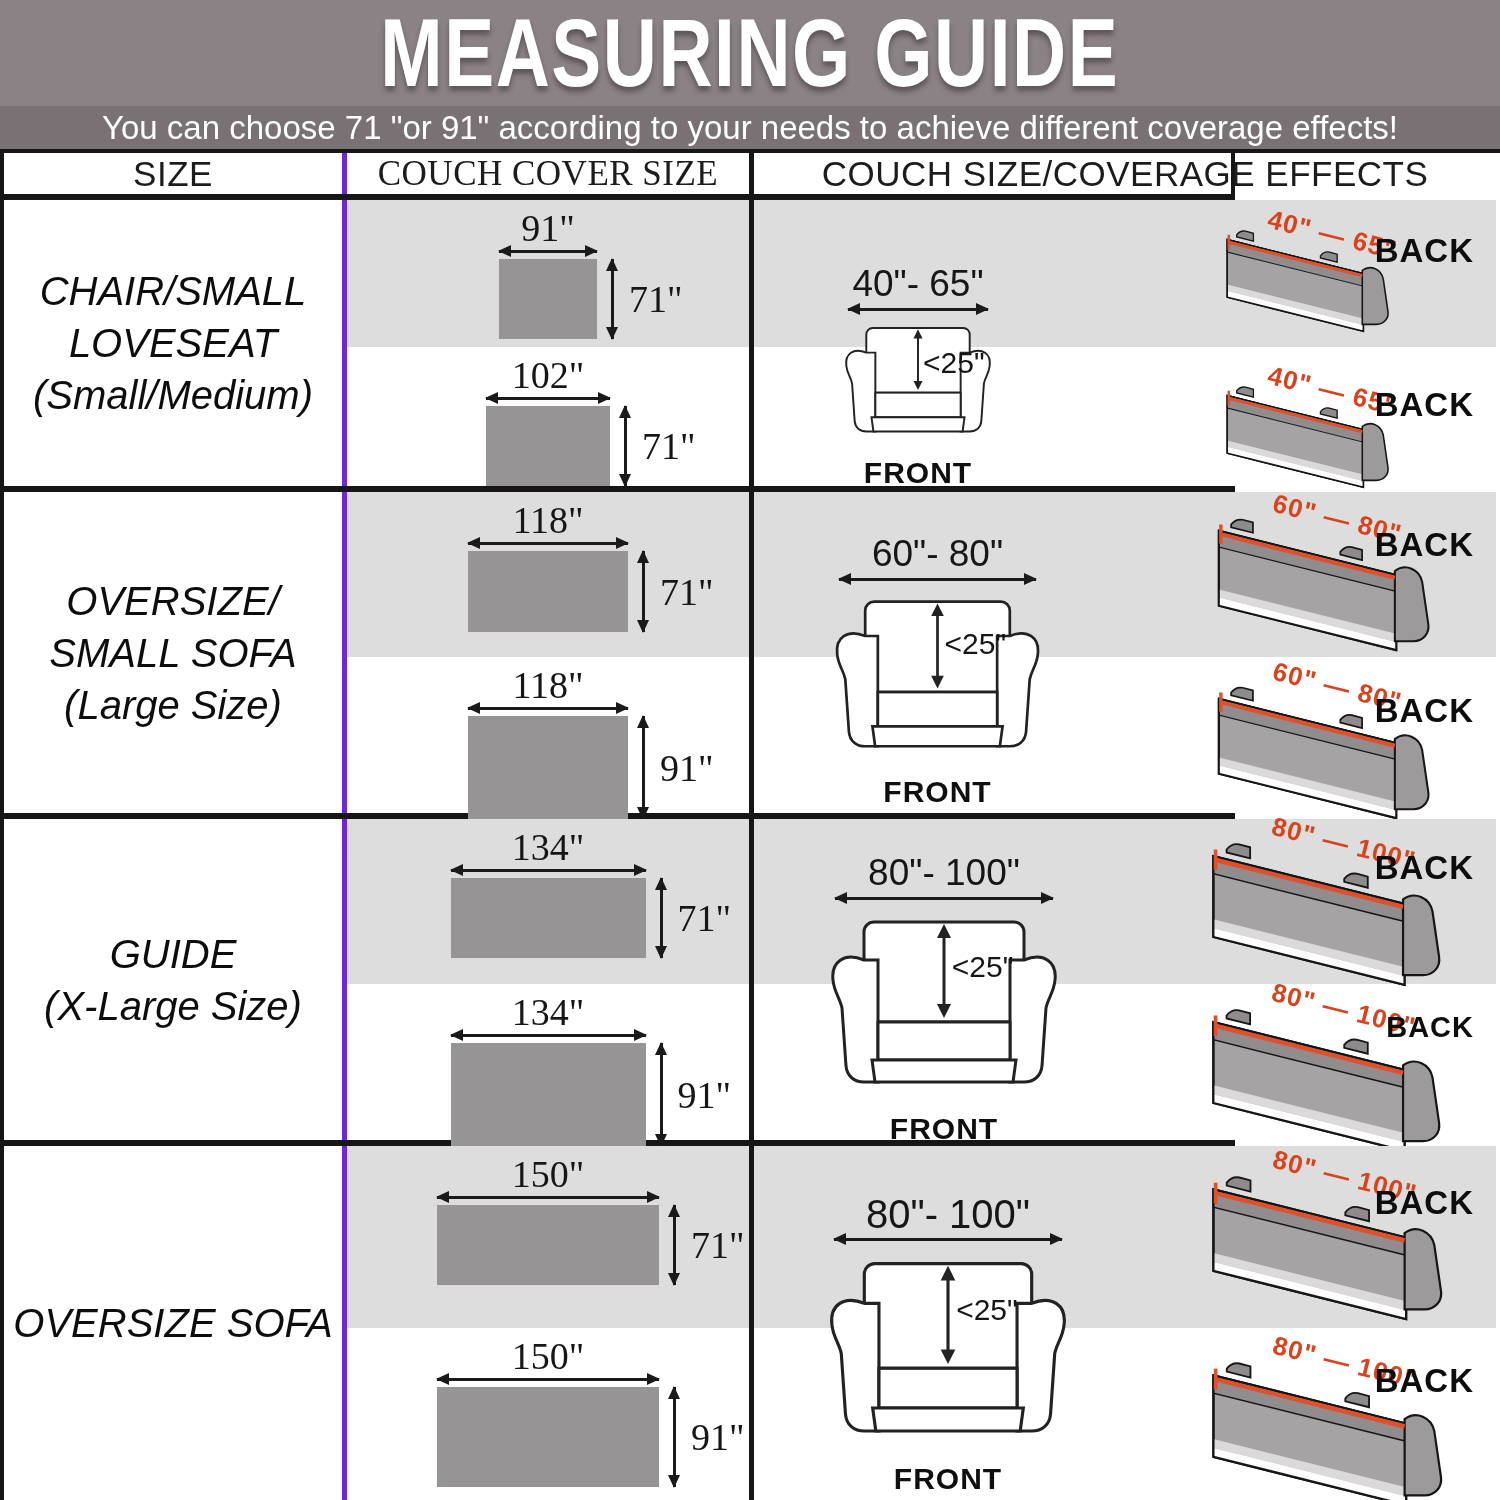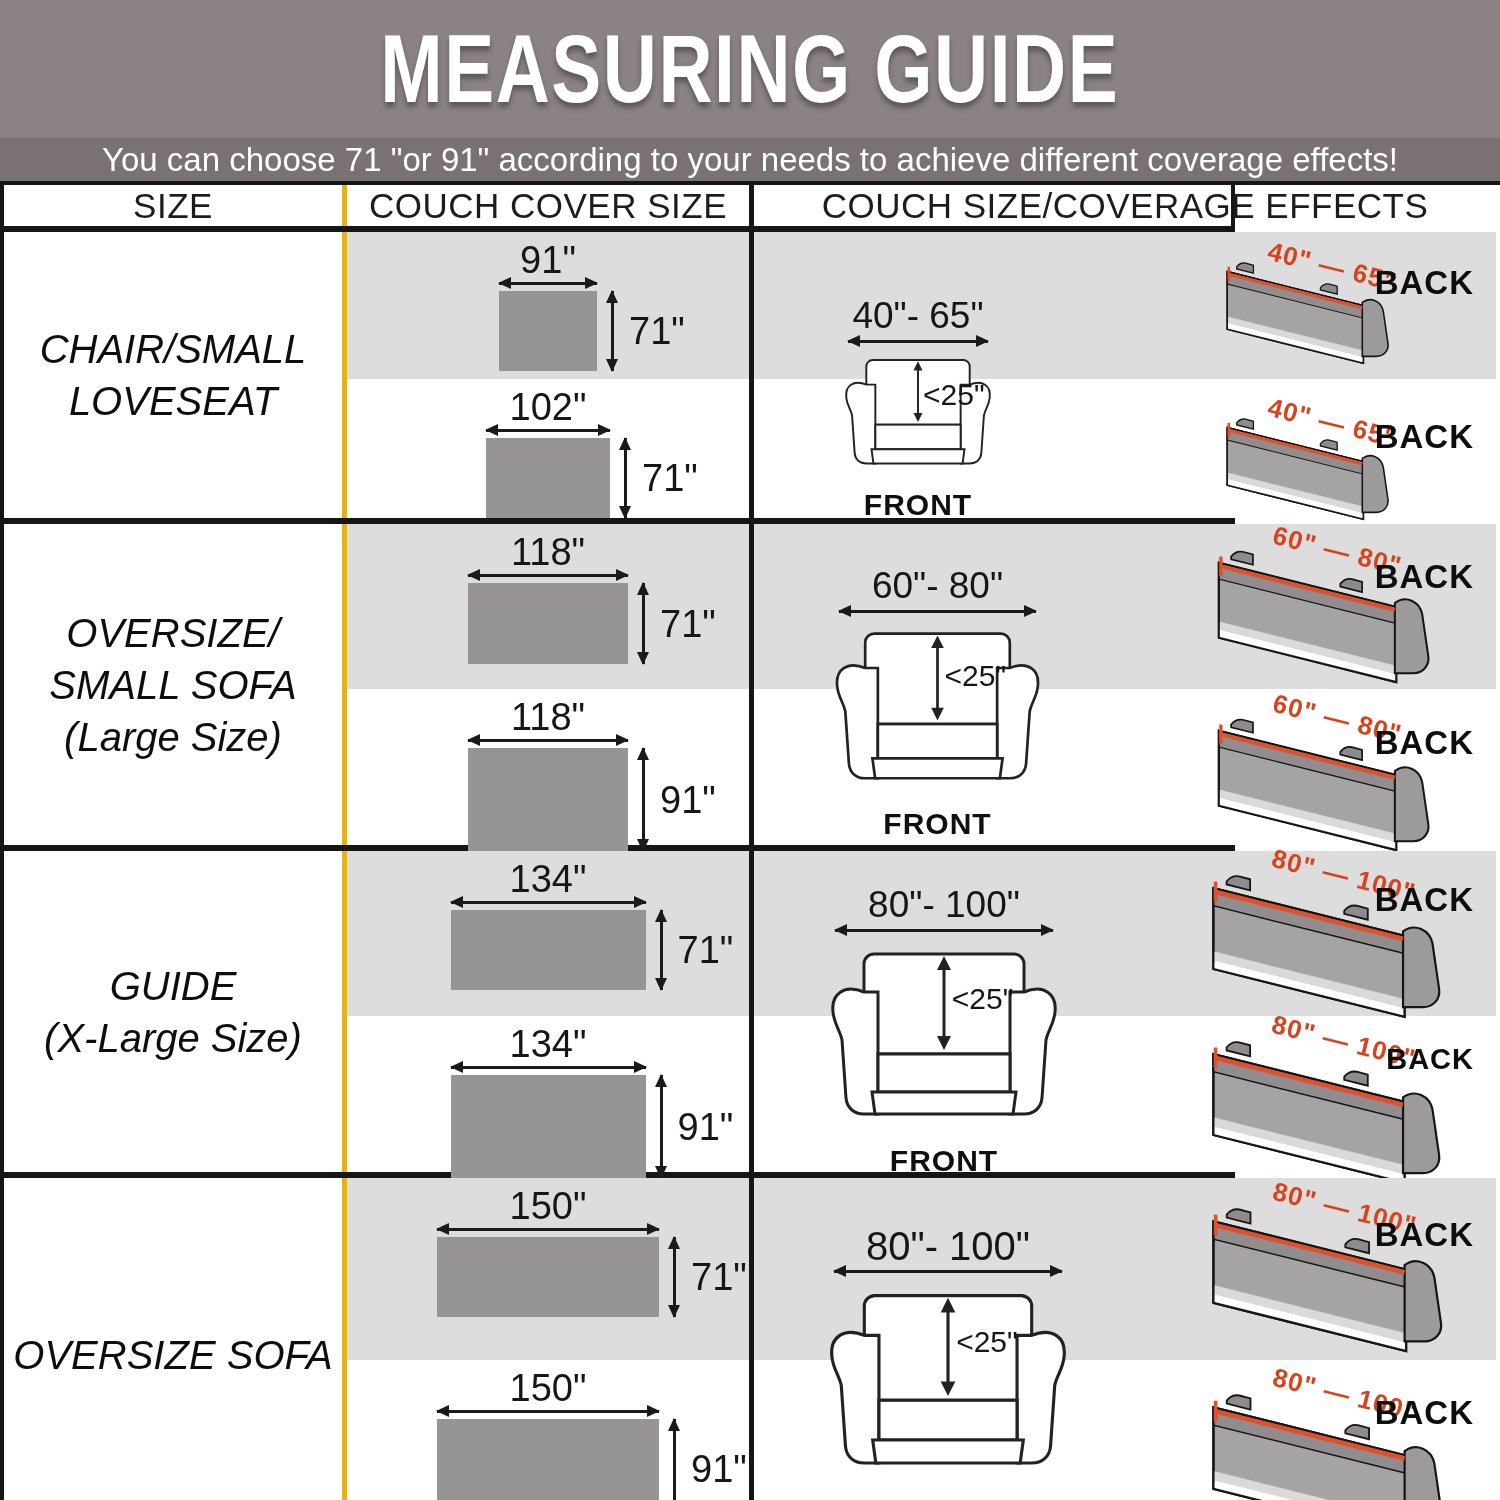--- a/index.html
+++ b/index.html
@@ -5,21 +5,21 @@
   * { box-sizing: border-box; }
   html,body { margin:0; padding:0; }
   body {
     width:1500px; height:1500px; overflow:hidden;
     background:#ffffff;
     font-family:"Liberation Sans", sans-serif;
     color:#161616;
   }
   
   .banner {
-    height:138px; background:#8a8285;
+    height:106px; background:#8a8285;
     display:flex; align-items:center; justify-content:center;
   }
   .banner-title {
     font-size:96px; font-weight:bold; color:#ffffff;
     letter-spacing:2px; white-space:nowrap;
     transform:scaleX(.78); transform-origin:center;
     text-shadow:0 5px 6px rgba(40,33,36,.45);
   }
   .subbar {
     height:47px; background:#7a7174; border-bottom:4px solid #161616;
@@ -34,21 +34,21 @@
   }
   .thead, .trow {
     display:grid; grid-template-columns:338px 412px 742px;
     position:relative;
   }
   .thead { height:47px; border-bottom:6px solid #161616; background:#fff; }
   .th {
     display:flex; align-items:center; justify-content:center;
     font-size:35px; letter-spacing:.5px; color:#1c1c1c;
   }
-  .cellb { border-left:5px solid #eab308; border-right:5px solid #161616; }
+  .cellb { border-left:5px solid #6d28d9; border-right:5px solid #161616;font-family:Liberation Serif, serif; }
 
   .trow { border-bottom:6px solid #161616; }
   .r1 { height:292px; } .r2 { height:327px; } .r3 { height:327px; }
   .r4 { height:354px; border-bottom:none; }
 
   .cell { position:relative; }
   .cell.size {
     background:#fff;
     display:flex; flex-direction:column; align-items:center; justify-content:center;
     font-style:italic; font-size:40px; line-height:1.3; color:#0d0d0d;
@@ -153,20 +153,21 @@
   <div class="thead">
     <div class="th">SIZE</div>
     <div class="th cellb">COUCH COVER SIZE</div>
     <div class="th">COUCH SIZE/COVERAGE EFFECTS</div>
   </div>
 
   <div class="trow r1">
     <div class="cell size">
       <div>CHAIR/SMALL</div>
       <div>LOVESEAT</div>
+      <div>(Small/Medium)</div>
     </div>
     <div class="cell cellb banded">
       <div class="cov cov1">
         <div class="cov-inner" style="--rw:98px;--rh:80px">
           <div class="wlab">91"</div>
           <div class="harrow"></div>
           <div class="crect"></div>
           <div class="varrow"></div>
           <div class="hlab">71"</div>
         </div>

